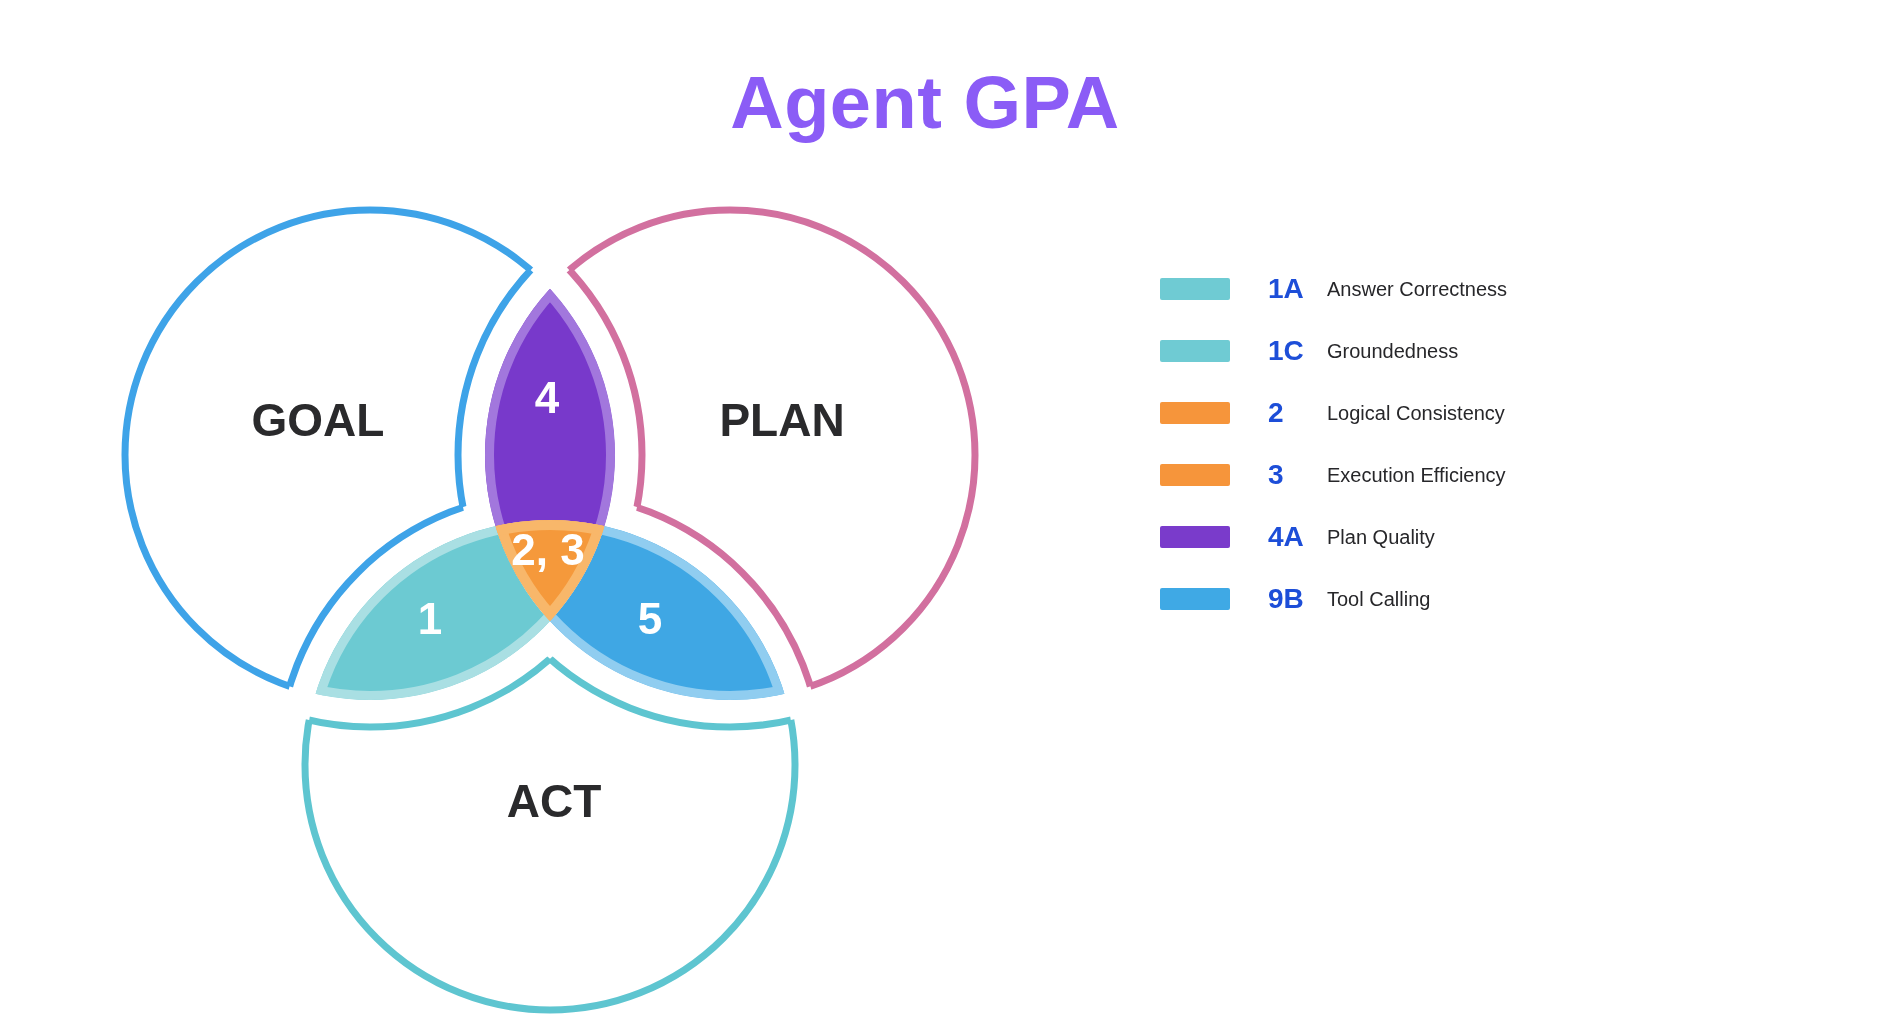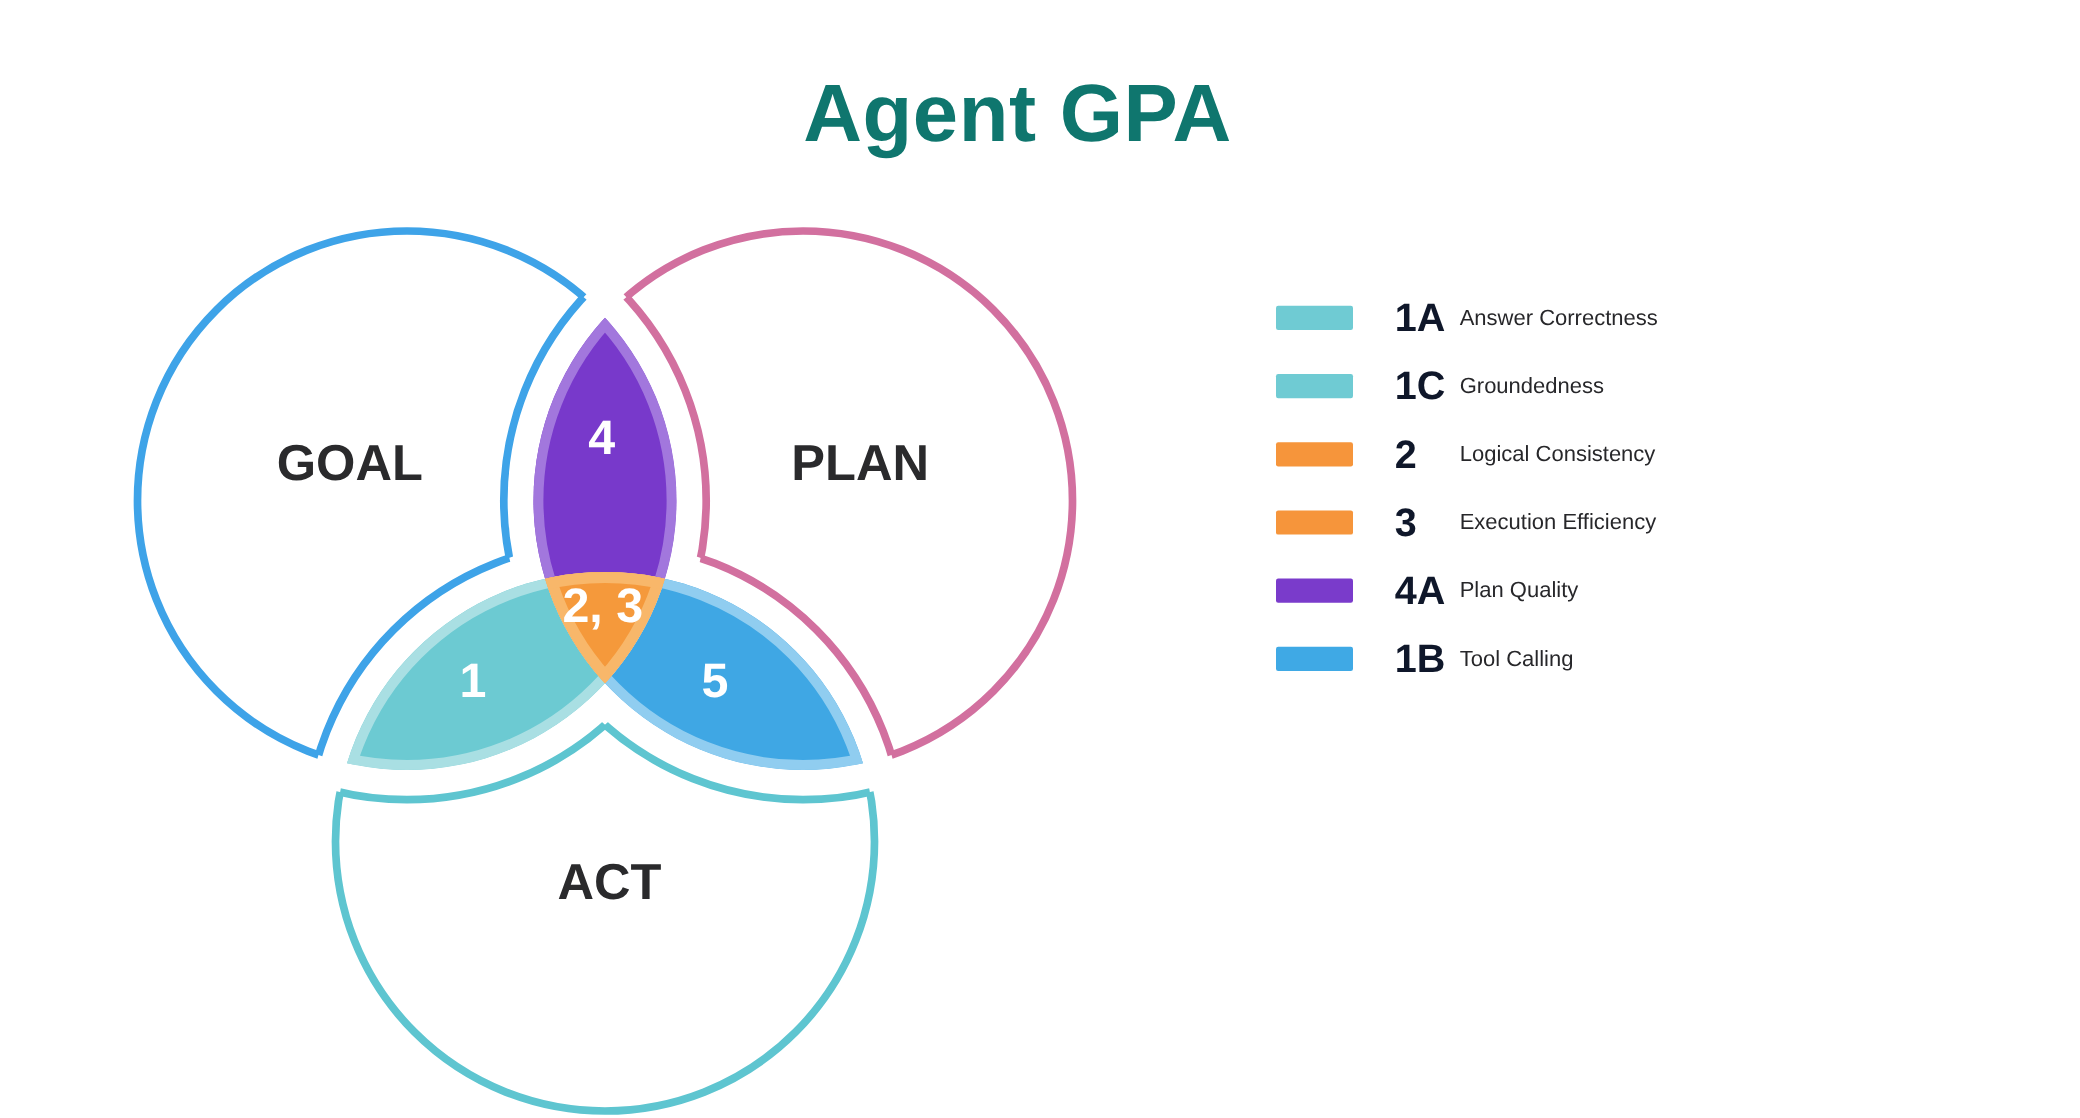--- a/index.html
+++ b/index.html
@@ -1,26 +1,26 @@
 <!DOCTYPE html>
 <html><head>
 <meta charset="utf-8">
 <style>
   html,body{margin:0;padding:0;background:#ffffff;}
   body{width:1891px;height:1016px;position:relative;overflow:hidden;
        font-family:"Liberation Sans", sans-serif;}
   .page-title{position:absolute;left:0;top:60px;width:1850px;text-align:center;
-       font-size:74px;font-weight:700;color:#0f766e;letter-spacing:0.5px;}
+       font-size:74px;font-weight:700;color:#8b5cf6;letter-spacing:0.5px;}
   #venn-svg{position:absolute;left:0;top:0;}
   .venn-region-label{font-size:46px;font-weight:700;}
   .venn-number{font-size:44px;font-weight:700;}
   #legend{position:absolute;left:1160px;top:258px;}
   .legend-row{display:flex;align-items:center;height:62px;}
   .swatch{display:block;width:70px;height:22px;border-radius:2px;flex:0 0 auto;}
-  .code{margin-left:38px;width:59px;font-size:36px;font-weight:700;color:#0f172a;}
+  .code{margin-left:38px;width:59px;font-size:28px;font-weight:700;color:#1d4ed8;}
   .lab{font-size:20px;font-weight:400;color:#27272a;white-space:nowrap;}
 </style>
 </head>
 <body>
 
 <div class="page-title">Agent GPA</div>
 
 <svg id="venn-svg" width="1020" height="1016" viewBox="0 0 1020 1016">
   <defs>
 
@@ -192,16 +192,16 @@
       <span class="code">3</span>
       <span class="lab">Execution Efficiency</span>
     </div>
     <div class="legend-row">
       <span class="swatch" style="background: rgb(122, 59, 203);"></span>
       <span class="code">4A</span>
       <span class="lab">Plan Quality</span>
     </div>
     <div class="legend-row">
       <span class="swatch" style="background: rgb(63, 169, 229);"></span>
-      <span class="code">1B</span>
+      <span class="code">9B</span>
       <span class="lab">Tool Calling</span>
     </div>
   </div>
 
 </body></html>

